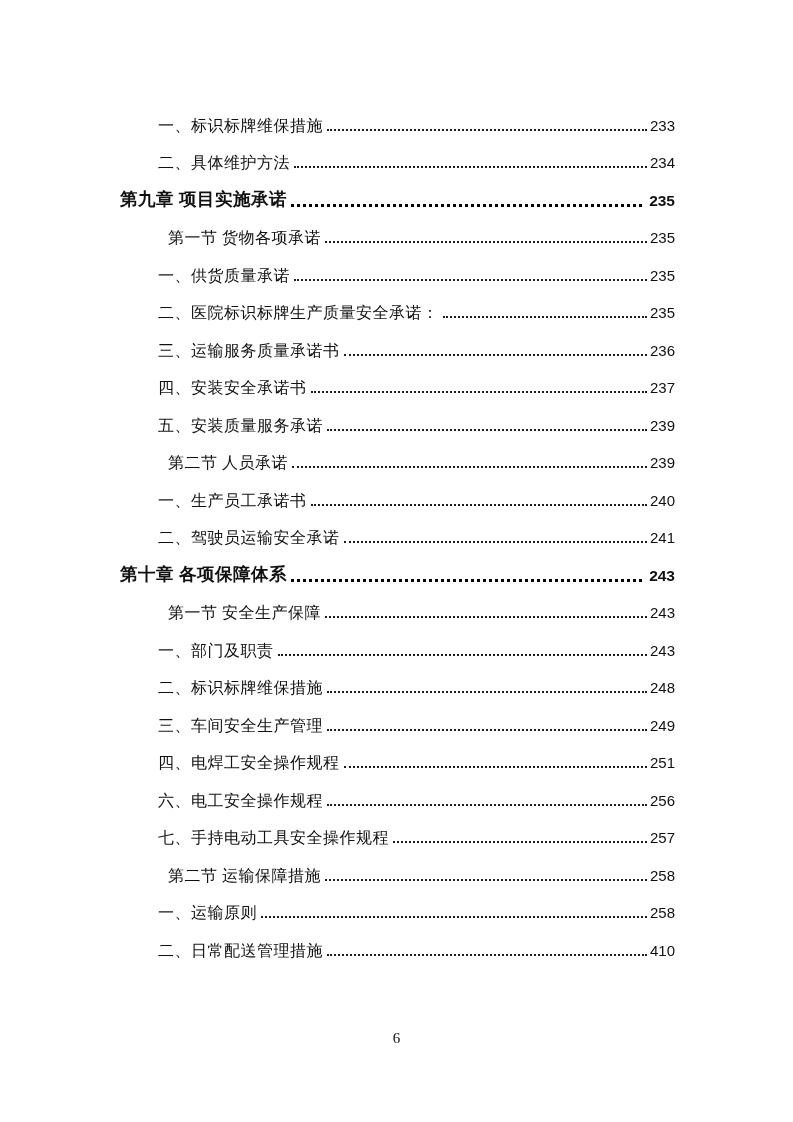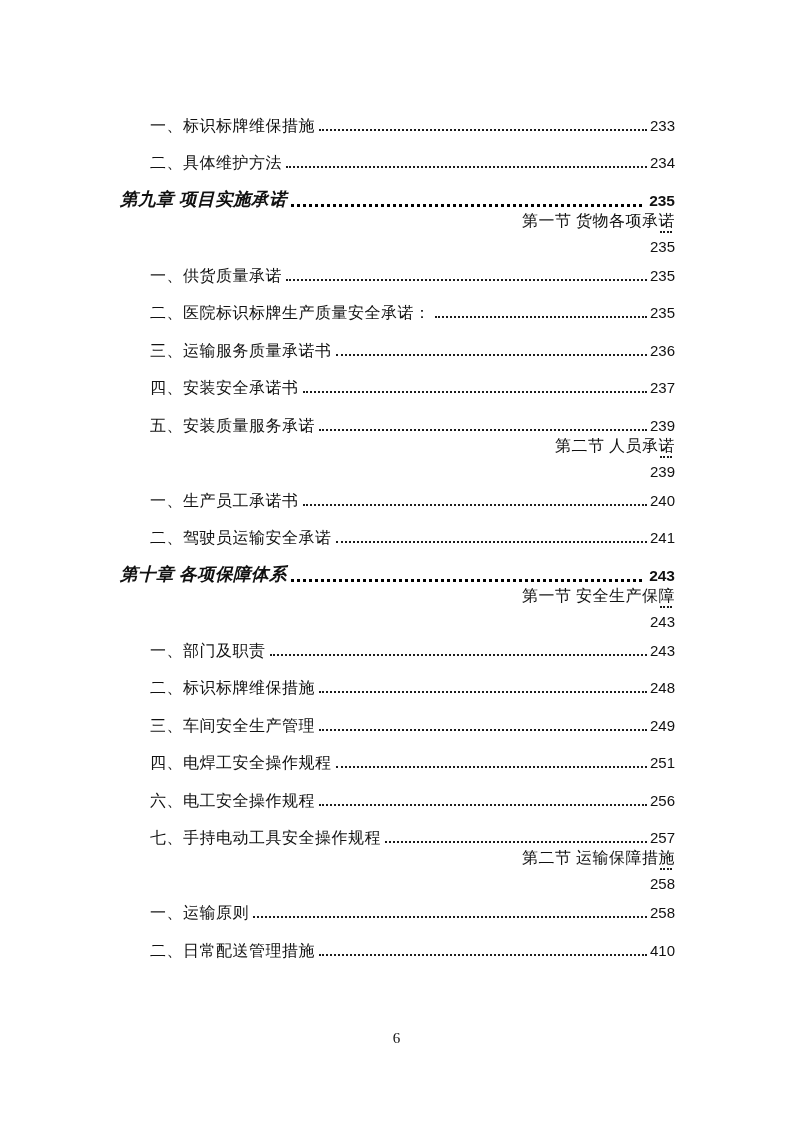--- a/index.html
+++ b/index.html
@@ -47,34 +47,33 @@
     white-space: nowrap;
     font-family: "Liberation Sans", sans-serif;
     font-size: 15px;
     line-height: 1.25;
   }
   
   .level-chapter { margin-left: 0; }
   .level-chapter .toc-label {
     font-weight: bold;
     font-size: 17.5px;
-    font-style: italic;
   }
   .level-chapter .toc-dots {
     border-bottom: 3px dotted #000;
     margin: 0 7px 4px 4px;
   }
   .level-chapter .toc-page {
     font-weight: bold;
     font-size: 15.5px;
   }
   
-  .level-section { margin-left: 48px; flex-direction: column; }
+  .level-section { margin-left: 48px; }
   
-  .level-item { margin-left: 30px; }
+  .level-item { margin-left: 38px; }
 
   .page-footer {
     position: absolute;
     top: 1030px;
     left: 0;
     width: 100%;
     text-align: center;
     font-size: 15px;
     font-family: "Liberation Serif", serif;
     color: #111;

